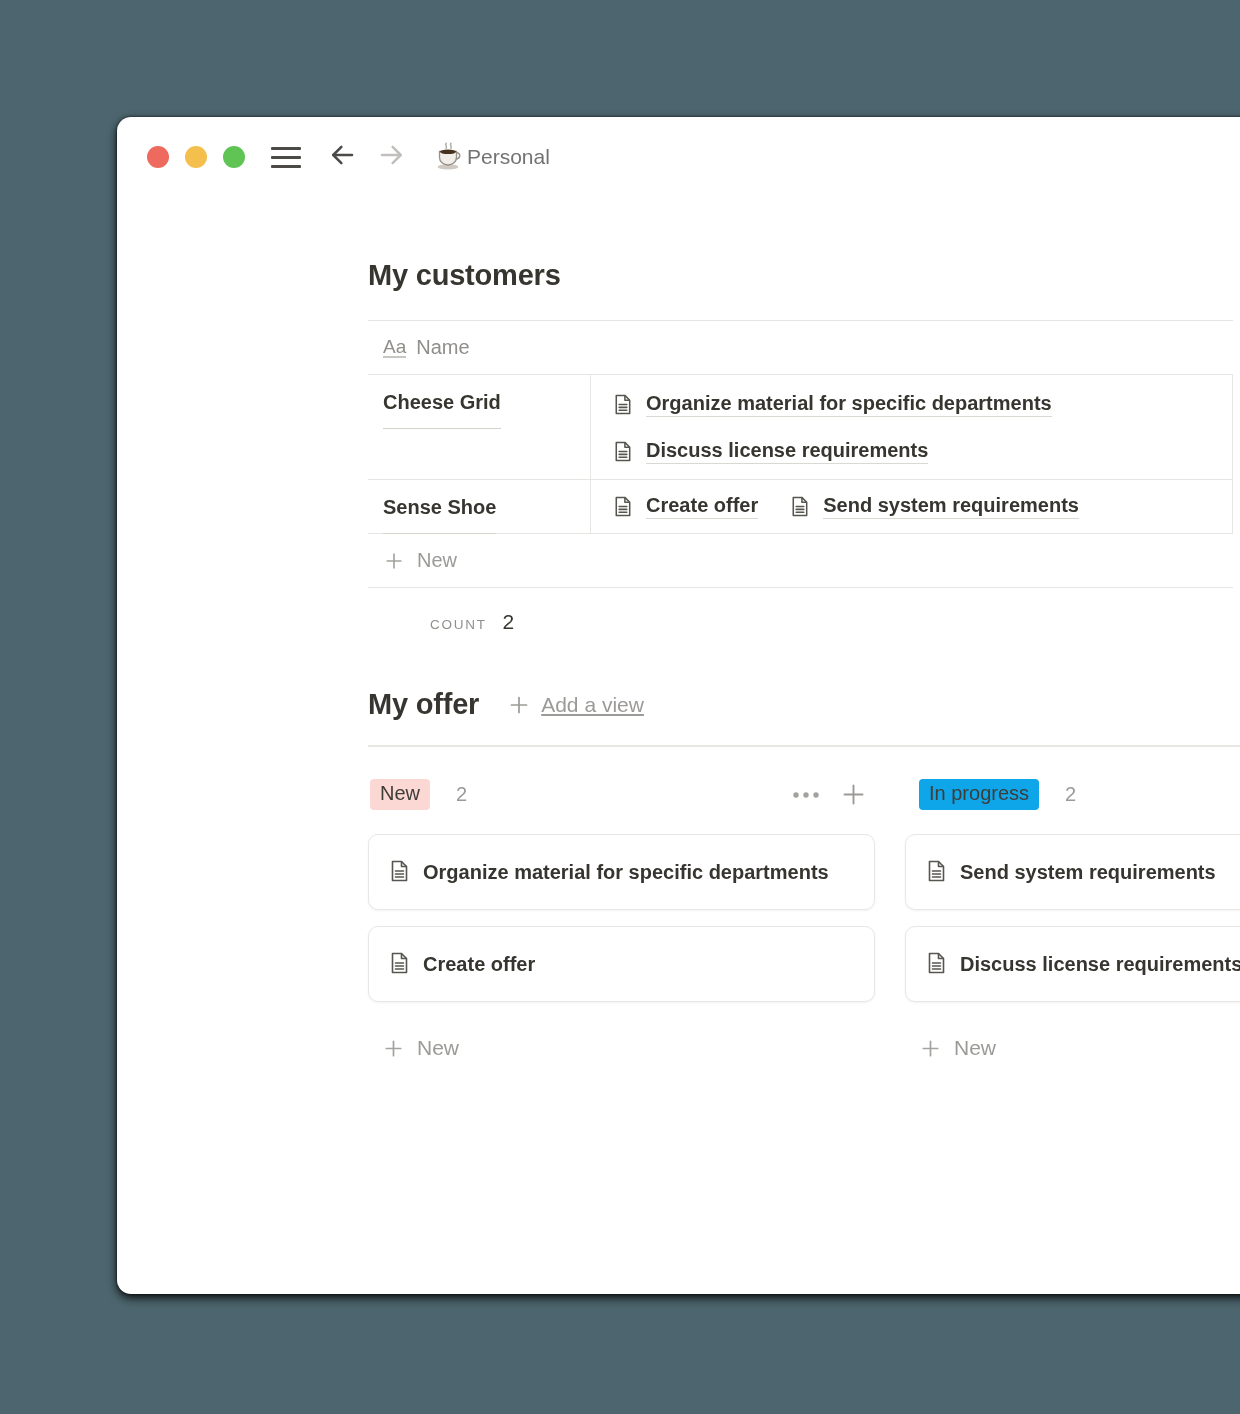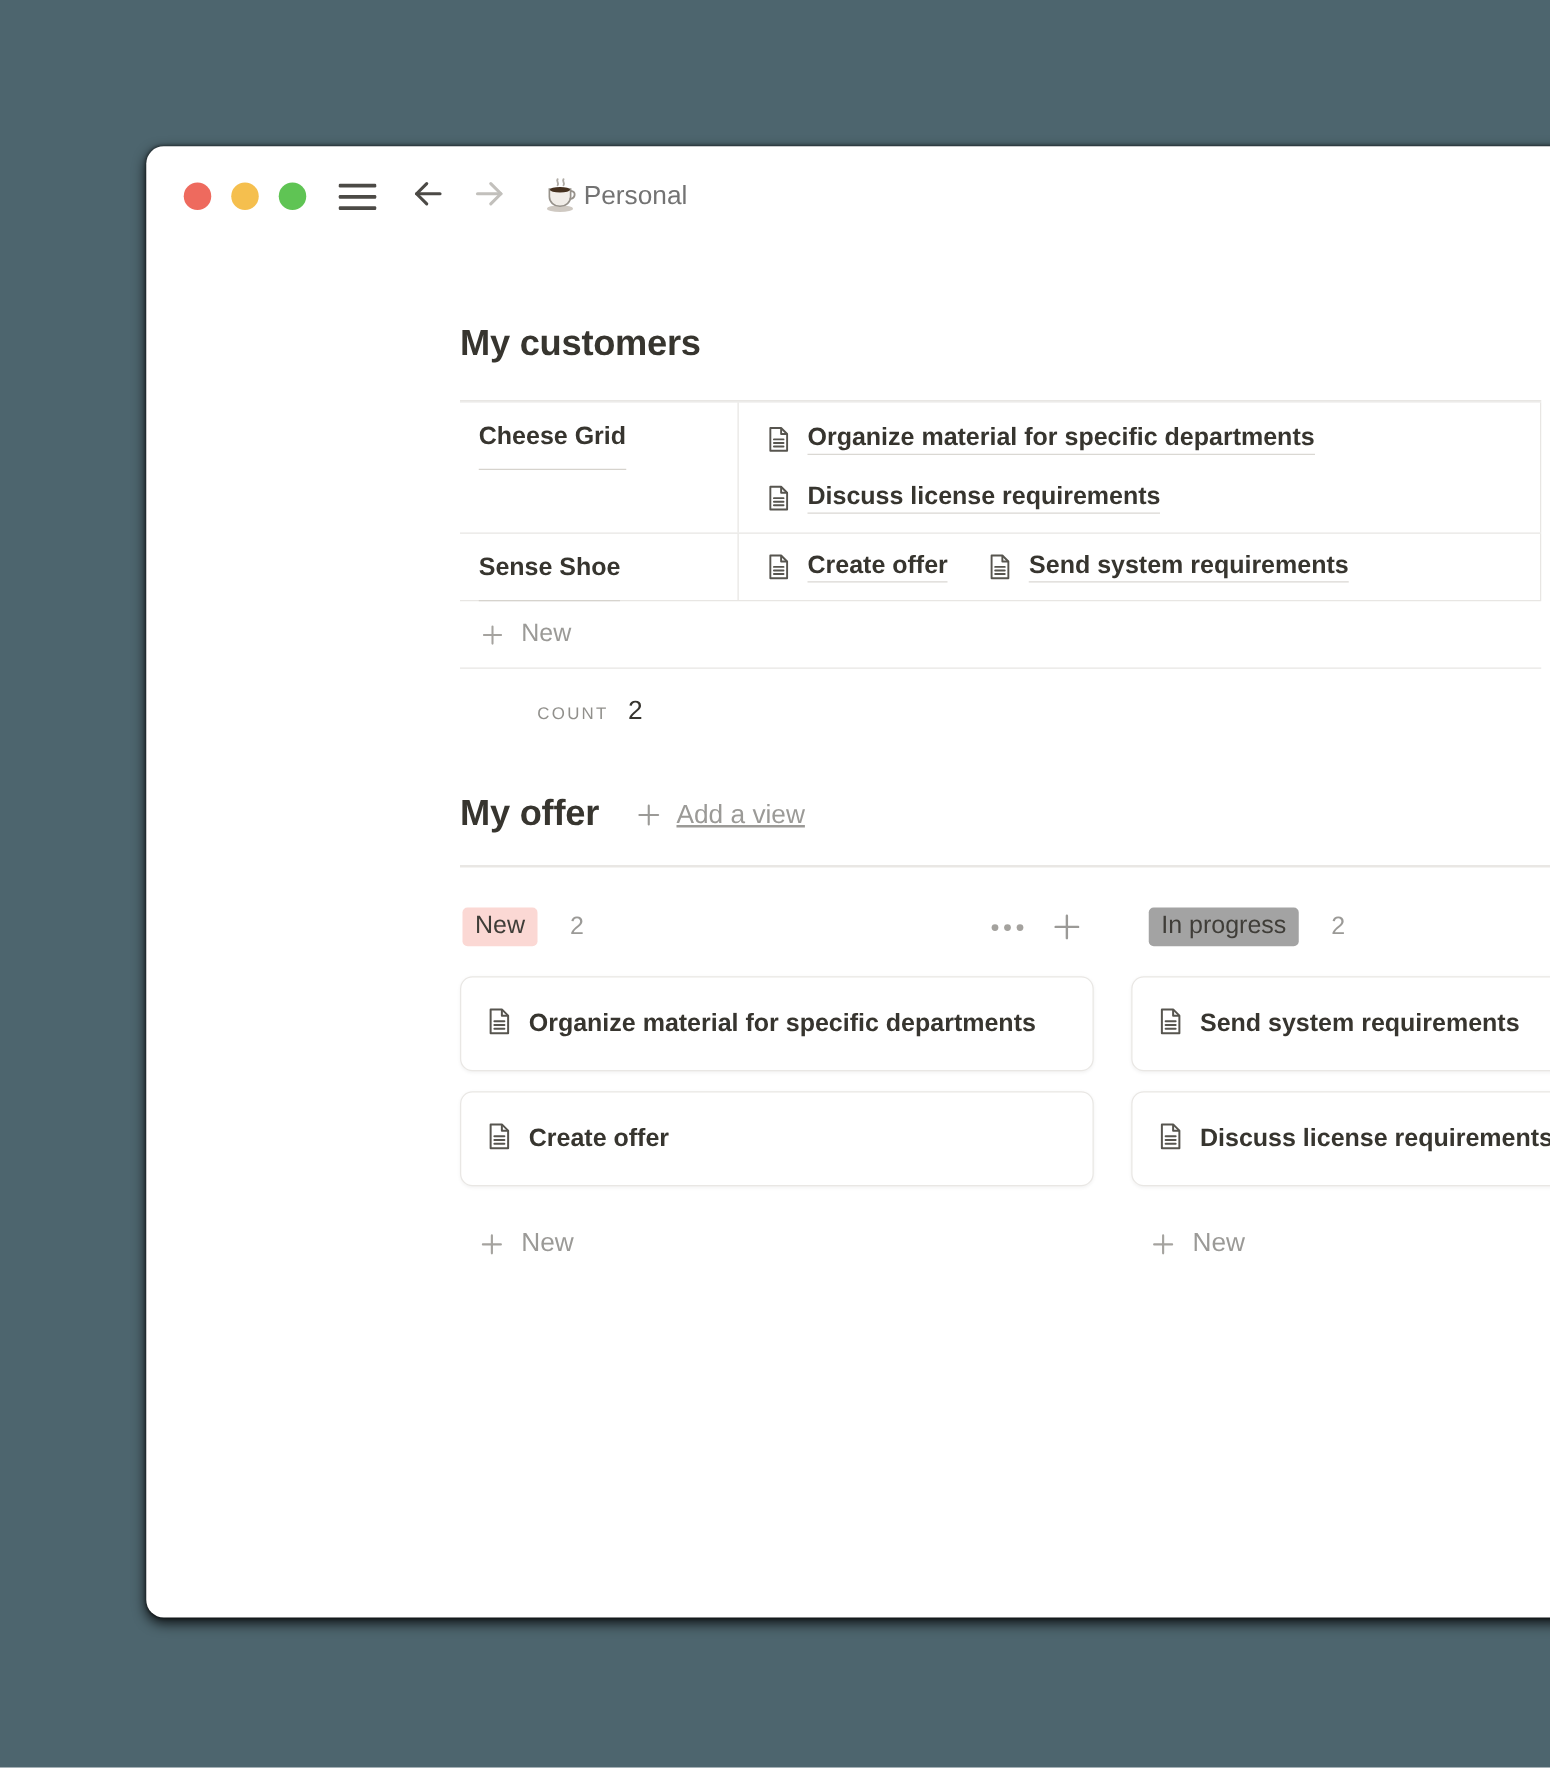--- a/index.html
+++ b/index.html
@@ -109,20 +109,24 @@
     </span>
     <span class="doc-title">Personal</span>
   </div>
 
   <div class="content">
 
     <h2>My customers</h2>
 
     <div class="table">
       <div class="trow thead">
+        <div class="cell-name">
+          <span class="aa-glyph">Aa</span>
+          <span>Name</span>
+        </div>
       </div>
 
       <div class="trow">
         <div class="cell-name">
           <span class="name-link">Cheese Grid</span>
         </div>
         <div class="cell-tasks">
           <div class="task-line first">
             <span class="page-ic">
               <svg width="23" height="23" viewBox="0 0 24 24" fill="none" stroke="#57554f" stroke-width="1.6" stroke-linejoin="round">
@@ -249,21 +253,21 @@
             <svg width="23" height="23" viewBox="0 0 24 24" fill="none" stroke="#a5a39f" stroke-width="1.8" stroke-linecap="round">
                 <path d="M12 4.5 V19.5 M4.5 12 H19.5"></path>
               </svg>
           </span>
           <span>New</span>
         </div>
       </div>
 
       <div class="board-col">
         <div class="col-header" style="padding-left:14px;">
-          <span class="badge" style="background: #a3a3a3;">In progress</span>
+          <span class="badge" style="background: #0ea5e9;">In progress</span>
           <span class="col-count">2</span>
         </div>
         <div class="cards">
           <div class="card">
             <span class="page-ic">
               <svg width="24" height="24" viewBox="0 0 24 24" fill="none" stroke="#57554f" stroke-width="1.6" stroke-linejoin="round">
                   <path d="M5.5 2.5 H14.5 L19.5 7.5 V21.5 H5.5 Z"></path>
                   <path d="M14.5 2.5 V7.5 H19.5"></path>
                   <path d="M8.5 12 H16.5 M8.5 15 H16.5 M8.5 18 H16.5" stroke-linecap="round"></path>
                 </svg>

